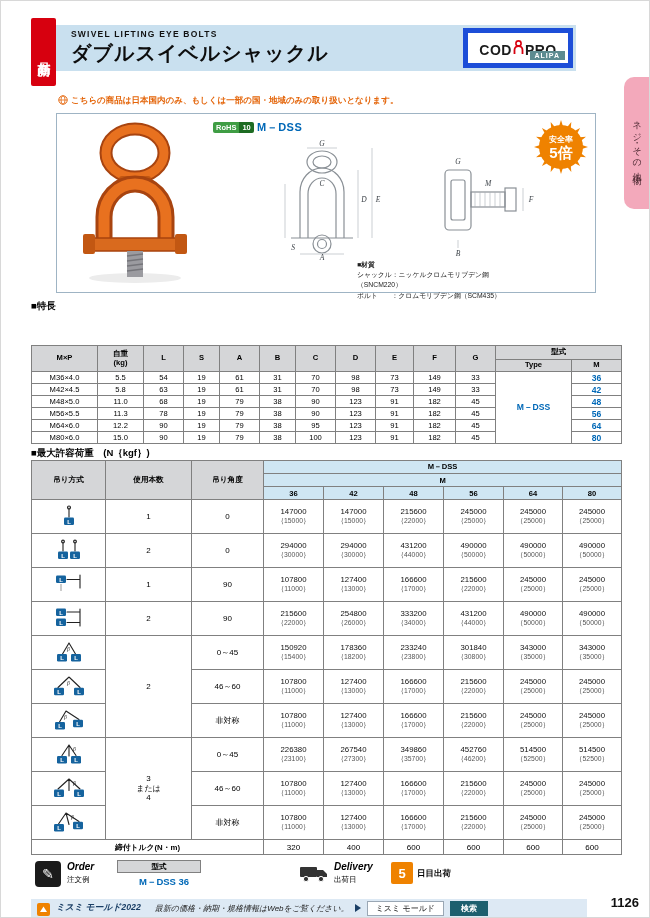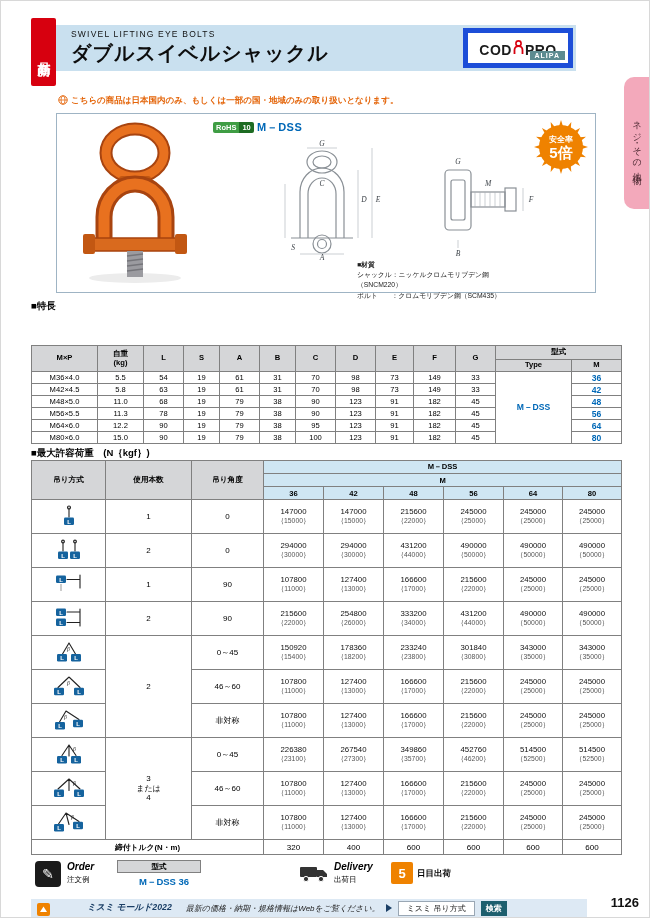--- a/index.html
+++ b/index.html
@@ -4,21 +4,21 @@
 <style>
   * { margin:0; padding:0; box-sizing:border-box; }
   body { font-family:"Liberation Sans","DejaVu Sans",sans-serif; background:#f3f3f3; }
   .page { position:relative; width:650px; height:918px; background:#fff; overflow:hidden; border:1px solid #d8d8d8; }
 
   
   .header-band { position:absolute; left:55px; top:24px; width:520px; height:46px; background:#c9e0ef; }
   .new-badge { position:absolute; left:30px; top:17px; width:25px; height:68px; background:#d7000f;
     color:#fff; writing-mode:vertical-rl; text-orientation:upright; font-size:13px; font-weight:bold;
     display:flex; align-items:center; justify-content:center; border-radius:2px; }
-  .header-cat { position:absolute; left:70px; top:28px; font-size:8.5px; font-weight:normal; letter-spacing:1.2px; color:#111; }
+  .header-cat { position:absolute; left:70px; top:28px; font-size:8.5px; font-weight:bold; letter-spacing:1.2px; color:#111; }
   .header-title { position:absolute; left:70px; top:39px; font-size:20px; font-weight:bold; color:#0d0d0d; letter-spacing:1px; }
   .brand-box { position:absolute; left:462px; top:27px; width:110px; height:40px; background:#fff; border:5px solid #1d4ed8; }
   .brand-row { display:flex; align-items:center; justify-content:center; margin-top:7px; gap:1px; }
   .brand-letters { font-size:14px; font-weight:bold; letter-spacing:0.5px; color:#1b1b1b; }
   .brand-sub { position:absolute; right:3px; bottom:3px; background:#5d8b90; color:#fff; font-size:7px; font-weight:bold; padding:1px 5px; letter-spacing:1px; }
 
   .side-tab { position:absolute; right:0; top:76px; width:25px; height:132px; background:#f3a9bb;
     border-radius:10px 0 0 10px; writing-mode:vertical-rl; display:flex; align-items:center; justify-content:center;
     font-size:9px; color:#4a2730; letter-spacing:2px; }
 
@@ -85,25 +85,25 @@
   .delivery-label { position:absolute; left:303px; top:2px; font-size:10px; font-weight:bold; font-style:italic; }
   .delivery-sub { position:absolute; left:303px; top:16px; font-size:7.5px; }
   .days-box { position:absolute; left:360px; top:3px; width:22px; height:22px; background:#ef8200; color:#fff;
     font-size:13px; font-weight:bold; display:flex; align-items:center; justify-content:center; border-radius:2px; }
   .days-suffix { position:absolute; left:386px; top:9px; font-size:8.5px; font-weight:bold; }
 
   
   .footer-bar { position:absolute; left:30px; top:898px; width:556px; height:18px; background:#dde9f4;
     display:flex; align-items:center; gap:6px; padding:0 6px; }
   .misumi-logo { width:13px; height:13px; flex:none; }
-  .footer-brand { font-size:8.8px; font-weight:bold; color:#1b3f66; font-style:italic;margin-left:31px; }
+  .footer-brand { font-size:8.8px; font-weight:bold; color:#1b3f66; font-style:italic; }
   .footer-msg { font-size:8px; color:#222; margin-left:8px;font-style:italic; }
   .arrow-right { width:0; height:0; border-left:6px solid #1b3f66; border-top:4px solid transparent; border-bottom:4px solid transparent; }
   .search-box { background:#fff; border:1px solid #9aa7b4; font-size:8px; padding:1px 8px; color:#222; }
-  .search-btn { background:#1d5f6e; color:#fff; font-size:8px; font-weight:bold; padding:2px 5px; cursor:pointer; }
+  .search-btn { background:#1d5f6e; color:#fff; font-size:8px; font-weight:bold; padding:2px 11px; cursor:pointer; }
   .page-number { position:absolute; right:10px; top:894px; font-size:13px; font-weight:bold; color:#111; }
 </style>
 </head>
 <body>
 
 <div class="page">
 
   <div class="header-band"></div>
   <div class="new-badge">新商品</div>
   <div class="header-cat">SWIVEL LIFTING EYE BOLTS</div>
@@ -782,18 +782,18 @@
   <div class="footer-bar">
     <span class="misumi-logo">
       <svg width="13" height="13" viewBox="0 0 13 13">
           <rect x="0" y="0" width="13" height="13" rx="2" fill="#ef8200"></rect>
           <path d="M3 9 L6.5 3.5 L10 9 Z" fill="#fff"></path>
         </svg>
     </span>
     <span class="footer-brand">ミスミ モールド2022</span>
     <span class="footer-msg">最新の価格・納期・規格情報はWebをご覧ください。</span>
     <span class="arrow-right"></span>
-    <span class="search-box">ミスミ 吊り方式</span>
+    <span class="search-box">ミスミ モールド</span>
     <span class="search-btn">検索</span>
   </div>
   <div class="page-number">1126</div>
 
 </div>
 
 </body></html>

